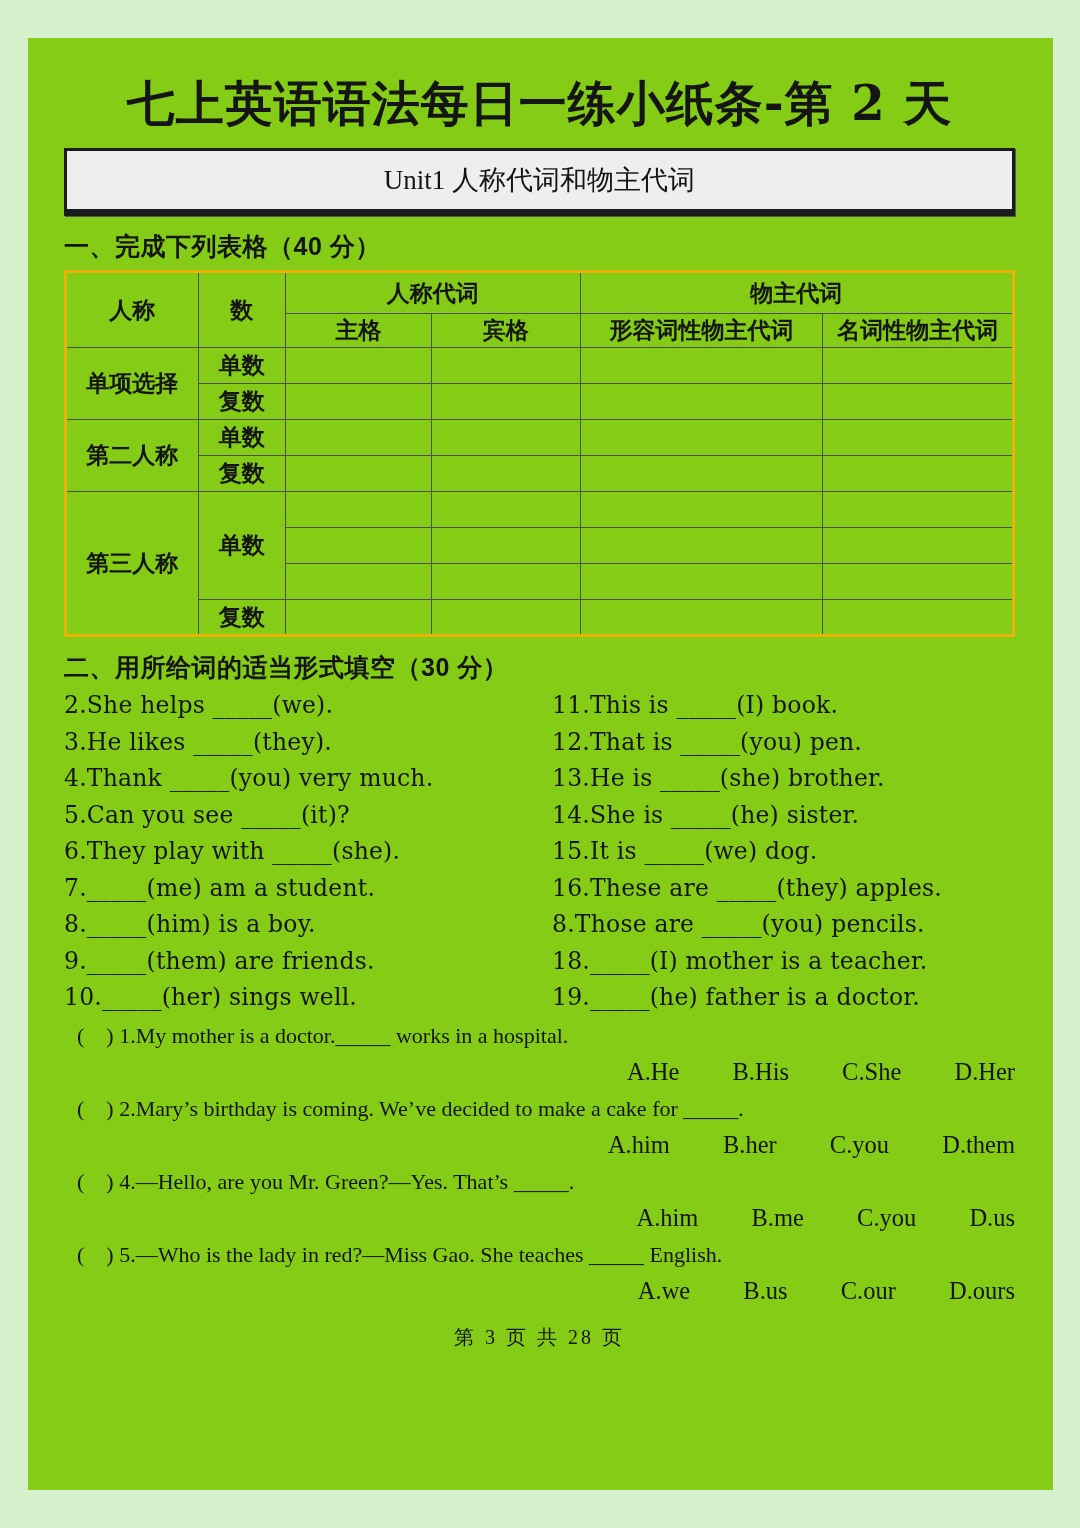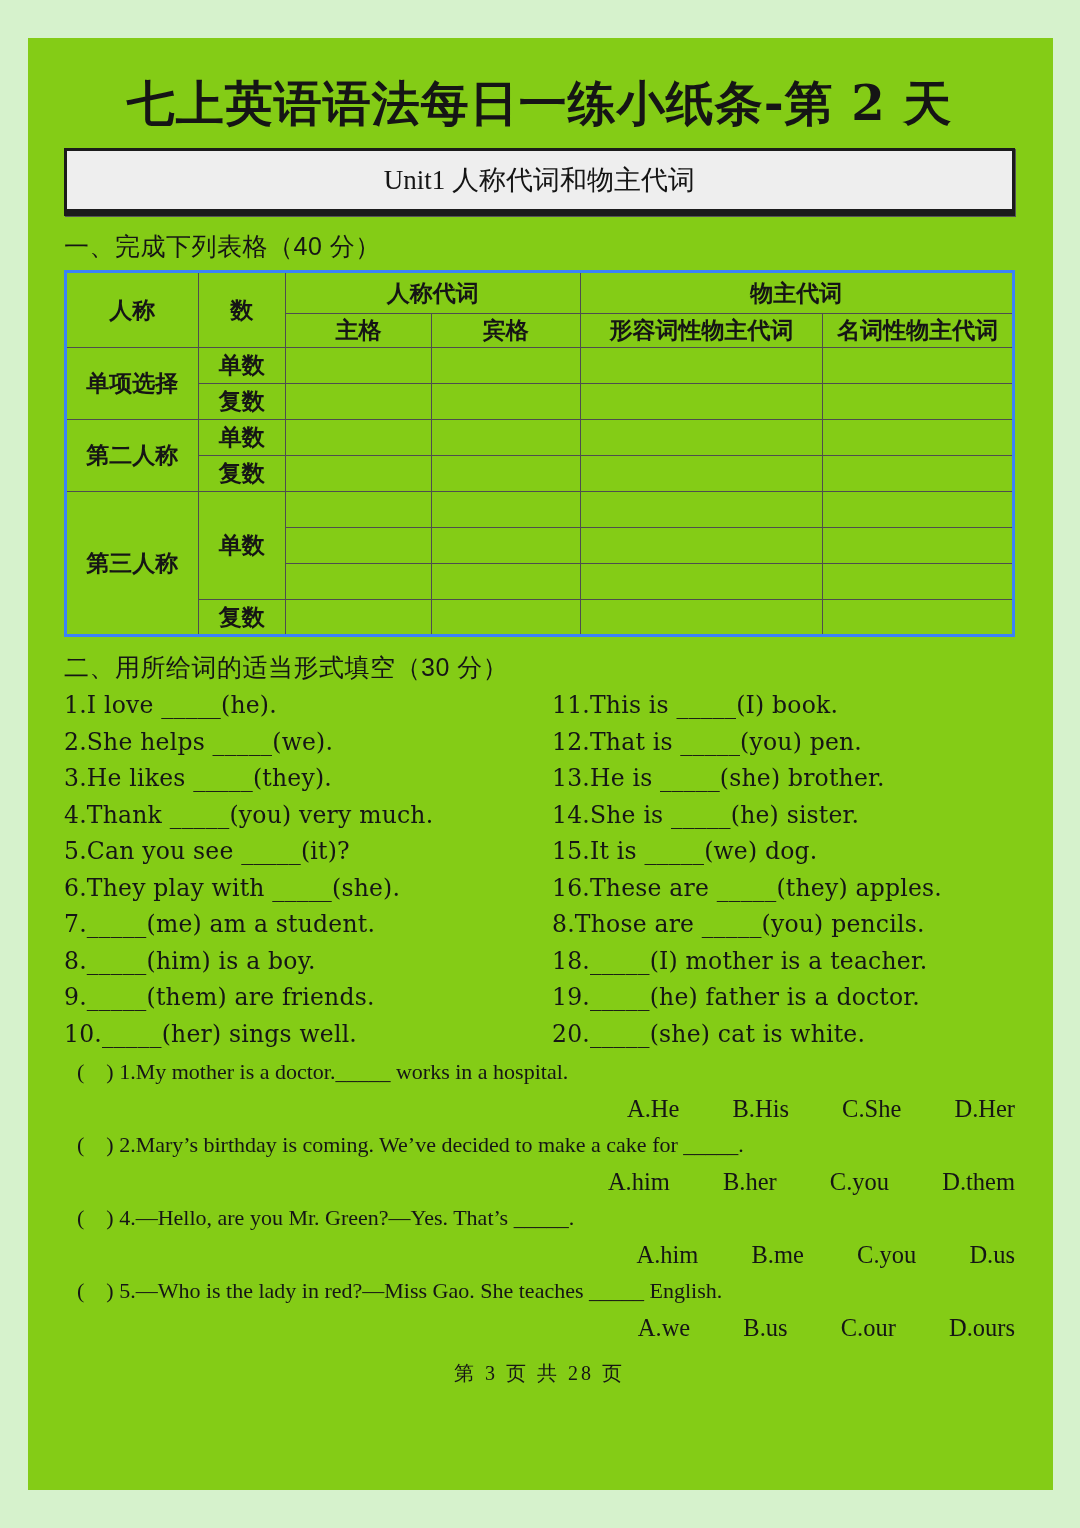--- a/index.html
+++ b/index.html
@@ -40,36 +40,36 @@
     display: flex;
     align-items: center;
     justify-content: center;
     font-family: "Liberation Serif", serif;
     font-weight: normal;
     font-size: 27px;
   }
   .sec-heading {
     margin-top: 15px;
     font-family: "Liberation Sans", sans-serif;
-    font-weight: normal;
+    font-weight: bold;
     font-size: 25px;
     line-height: 31px;
     letter-spacing: 0.5px;
   }
   
   .pron-table {
     width: 100%;
     margin-top: 8px;
     border-collapse: collapse;
     table-layout: fixed;
     font-family: "Liberation Serif", serif;
     font-weight: bold;
     font-size: 23px;
     text-align: center;
-    border: 3px solid #3b82f6;
+    border: 3px solid #eab308;
   }
   .pron-table td {
     border: 1.6px solid #4e4e4e;
     padding: 0 4px;
     vertical-align: middle;
   }
   .row-h1 { height: 42px; }
   .row-h2 { height: 34px; }
   .row-d  { height: 36px; }
   
@@ -204,42 +204,40 @@
         <td></td>
         <td></td>
       </tr>
     </tbody>
   </table>
 
   <div class="sec-heading">二、用所给词的适当形式填空（30 分）</div>
 
   <div class="fill-grid">
     <div class="fill-col">
-      <div class="fill-item">1.I love _____(he).</div>
       <div class="fill-item">2.She helps _____(we).</div>
       <div class="fill-item">3.He likes _____(they).</div>
       <div class="fill-item">4.Thank _____(you) very much.</div>
       <div class="fill-item">5.Can you see _____(it)?</div>
       <div class="fill-item">6.They play with _____(she).</div>
       <div class="fill-item">7._____(me) am a student.</div>
       <div class="fill-item">8._____(him) is a boy.</div>
       <div class="fill-item">9._____(them) are friends.</div>
       <div class="fill-item">10._____(her) sings well.</div>
     </div>
     <div class="fill-col">
       <div class="fill-item">11.This is _____(I) book.</div>
       <div class="fill-item">12.That is _____(you) pen.</div>
       <div class="fill-item">13.He is _____(she) brother.</div>
       <div class="fill-item">14.She is _____(he) sister.</div>
       <div class="fill-item">15.It is _____(we) dog.</div>
       <div class="fill-item">16.These are _____(they) apples.</div>
       <div class="fill-item">8.Those are _____(you) pencils.</div>
       <div class="fill-item">18._____(I) mother is a teacher.</div>
       <div class="fill-item">19._____(he) father is a doctor.</div>
-      <div class="fill-item">20._____(she) cat is white.</div>
     </div>
   </div>
 
 
   <div class="mc-block">
 
     <div>
       <div class="mc-stem">(　) 1.My mother is a doctor._____ works in a hospital.</div>
       <div class="mc-options">
         <span class="opt">A.He</span>

